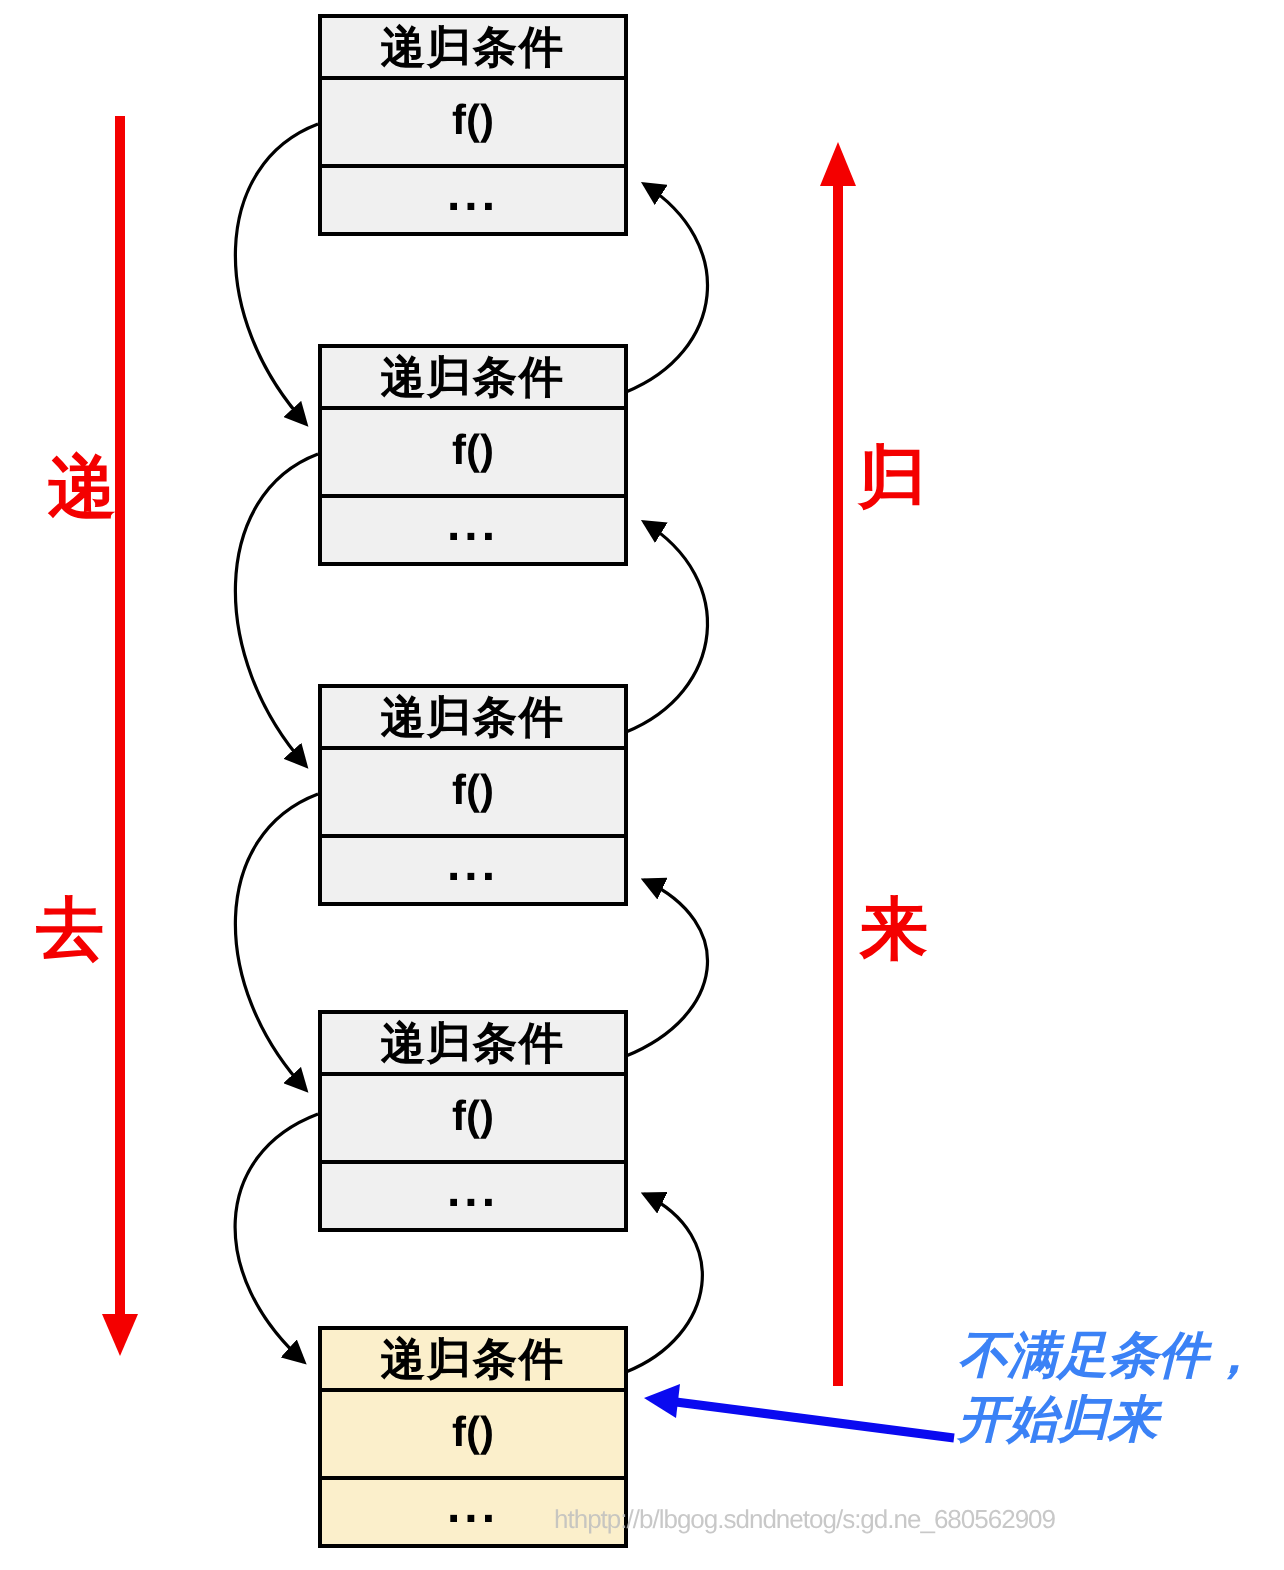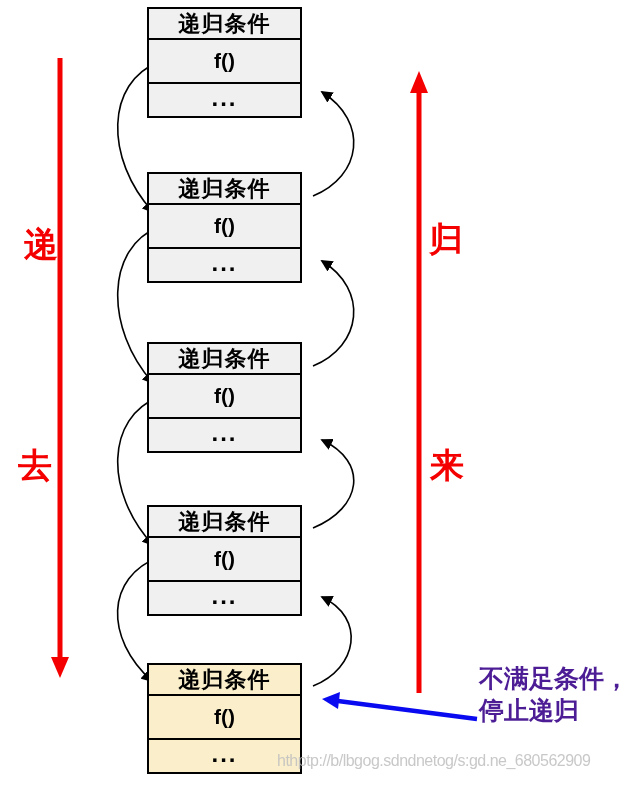--- a/index.html
+++ b/index.html
@@ -2,44 +2,44 @@
 <html><head>
 <meta charset="utf-8">
 <style>
   html,body{margin:0;padding:0;background:#ffffff;}
   #canvas{
     position:relative;width:642px;height:785px;background:#ffffff;overflow:hidden;
     font-family:"Liberation Sans","DejaVu Sans",sans-serif;
   }
   
   .frame{
-    position:absolute;left:147px;width:155px;height:111px;box-sizing:border-box;
+    position:absolute;left:159px;width:155px;height:111px;box-sizing:border-box;
     border:2.5px solid #000000;background:#f0f0f0;z-index:2;
   }
   .frame.highlight{background:#fbefcb;}
   .frame .row{
     box-sizing:border-box;display:flex;align-items:center;justify-content:center;
     color:#000;font-weight:bold;
   }
   .frame .row.header{height:31px;border-bottom:2px solid #000;font-size:22px;letter-spacing:1px;}
   .frame .row.func{height:44px;border-bottom:2px solid #000;font-size:21px;}
   .frame .row.dots{height:31px;font-size:24px;line-height:10px;letter-spacing:2px;align-items:flex-start;padding-top:9px;}
   
   .side-label{
     position:absolute;color:#f40000;font-size:34px;font-weight:bold;z-index:3;line-height:1;
   }
   
   .annotation{
     position:absolute;left:479px;top:662px;width:162px;z-index:4;
-    color:#4c1d95;font-size:25px;font-weight:bold;line-height:32px;white-space:nowrap;
+    color:#3b82f6;font-size:25px;font-weight:bold;line-height:32px;white-space:nowrap;font-style:italic;
   }
   
   .watermark{
     position:absolute;left:277px;top:752px;z-index:5;
-    color:#bfbfbf;opacity:0.85;font-size:16px;letter-spacing:-0.5px;white-space:nowrap;
+    color:#bfbfbf;opacity:0.85;font-size:13px;letter-spacing:-0.5px;white-space:nowrap;
   }
   svg.layer{position:absolute;left:0;top:0;z-index:1;}
   svg.layer.top{z-index:4;}
 </style>
 </head>
 <body>
 
 <div id="canvas">
 
   <svg class="layer" width="642" height="785" viewBox="0 0 642 785">
@@ -107,18 +107,18 @@
 
   <svg class="layer top" width="642" height="785" viewBox="0 0 642 785">
     <g>
       <line x1="477" y1="719" x2="338" y2="701" stroke="#0a0af0" stroke-width="4.5"></line>
       <polygon points="322,699 340,692 338,709" fill="#0a0af0"></polygon>
     </g>
   </svg>
 
   <div class="annotation">
     <div>不满足条件，</div>
-    <div>停止递归</div>
+    <div>开始归来</div>
   </div>
 
   <div class="watermark">hthptp://b/lbgog.sdndnetog/s:gd.ne_680562909</div>
 
 </div>
 
 </body></html>

